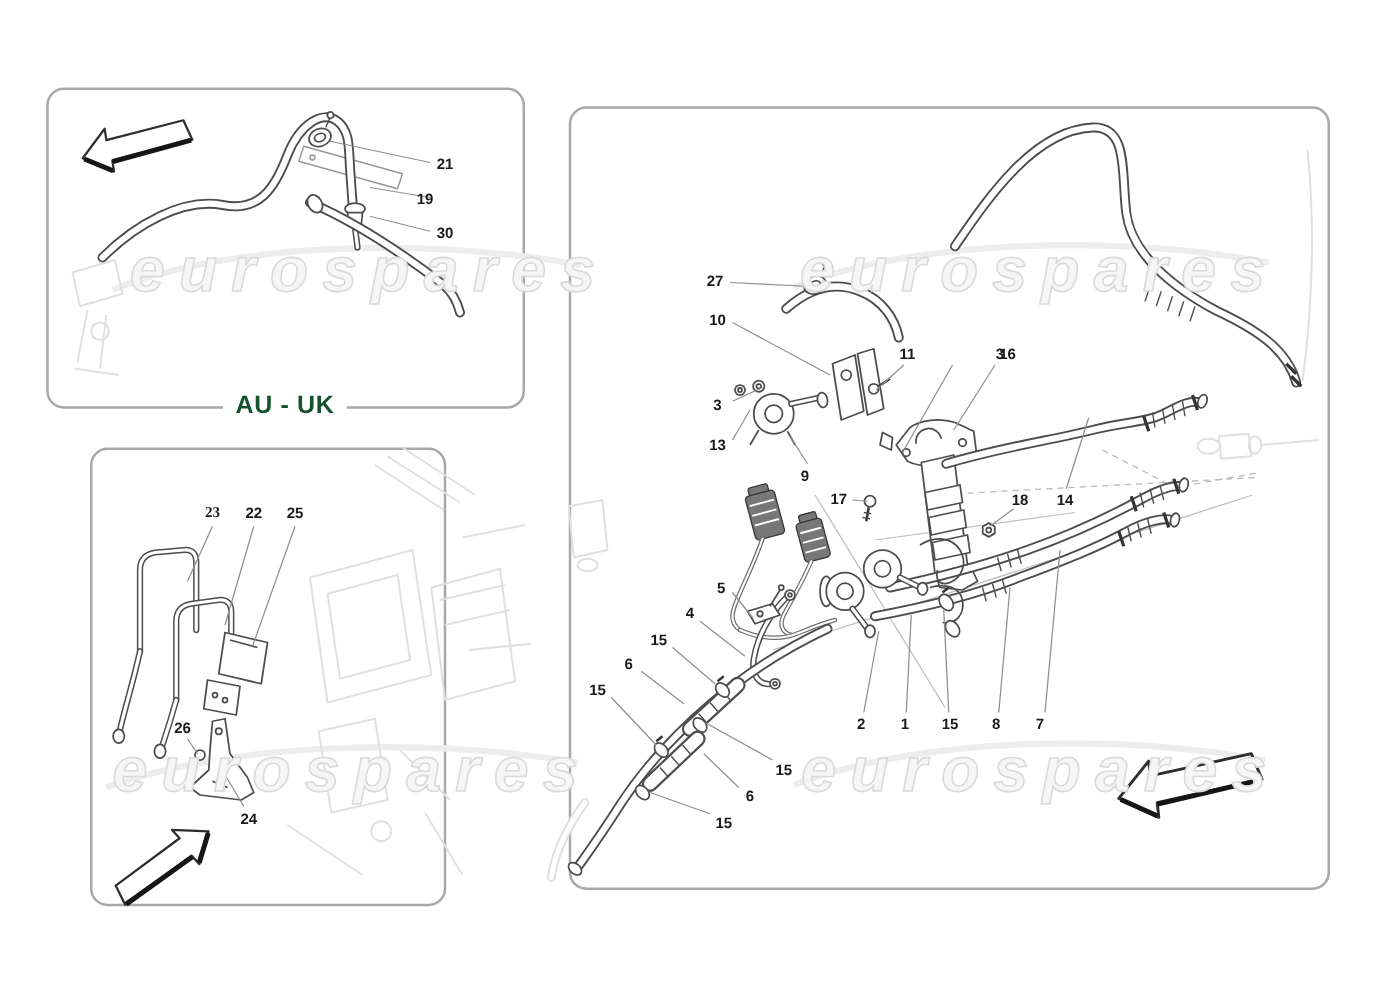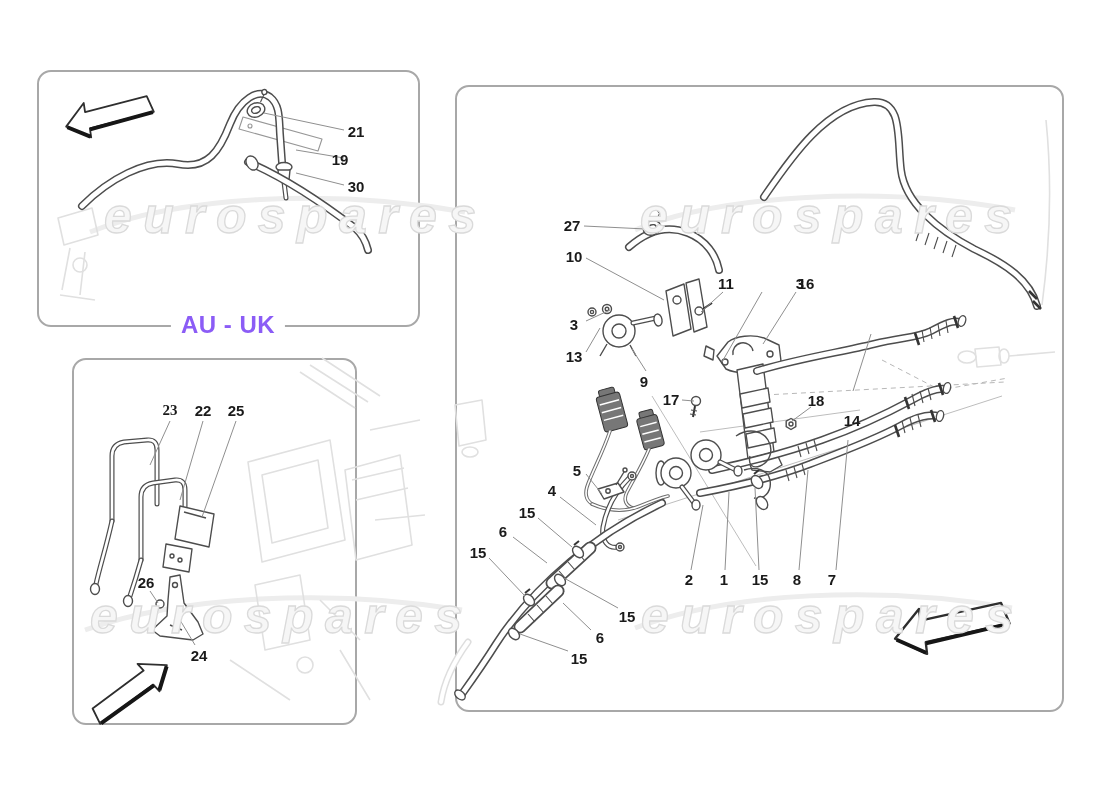--- a/index.html
+++ b/index.html
@@ -4,24 +4,24 @@
 <style>
   html,body{margin:0;padding:0;background:#fff;}
   #stage{position:relative;width:1100px;height:800px;background:#ffffff;overflow:hidden;
          font-family:"Liberation Sans",sans-serif;}
   .panel{position:absolute;border:2px solid #a8a8a8;border-radius:14px;background:transparent;}
   #panel-auuk{left:37px;top:70px;width:379px;height:253px;}
   #panel-heater{left:72px;top:358px;width:281px;height:363px;}
   #panel-main{left:455px;top:85px;width:605px;height:623px;}
   #art{position:absolute;left:0;top:0;z-index:2;}
   .co{position:absolute;z-index:4;transform:translate(-50%,-50%);
-      font-weight:bold;font-size:15px;color:#1a1a1a;white-space:nowrap;}
+      font-weight:bold;font-size:12px;color:#1a1a1a;white-space:nowrap;}
   #auuk-label{position:absolute;z-index:4;transform:translate(-50%,-50%);
-      background:#fff;padding:0 10px;font-weight:bold;font-size:24px;
-      letter-spacing:0.5px;color:#8b5cf6;}
+      background:#fff;padding:0 10px;font-weight:bold;font-size:20px;
+      letter-spacing:0.5px;color:#14532d;}
   
   .hO{stroke:#4d4d4d;stroke-width:8;fill:none;stroke-linecap:round;stroke-linejoin:round}
   .hI{stroke:#fff;stroke-width:5;fill:none;stroke-linecap:round;stroke-linejoin:round}
   .sO{stroke:#4d4d4d;stroke-width:13;fill:none;stroke-linecap:round}
   .sI{stroke:#fff;stroke-width:9.5;fill:none;stroke-linecap:round}
   .tO{stroke:#4d4d4d;stroke-width:5;fill:none;stroke-linecap:round;stroke-linejoin:round}
   .tI{stroke:#fff;stroke-width:2.6;fill:none;stroke-linecap:round;stroke-linejoin:round}
   .wO{stroke:#6e6e6e;stroke-width:3.6;fill:none;stroke-linecap:round}
   .wI{stroke:#fff;stroke-width:1.6;fill:none;stroke-linecap:round}
   .fO{stroke:#dedede;stroke-width:7;fill:none;stroke-linecap:round}
@@ -414,21 +414,21 @@
   <div class="co" style="left:572px;top:225px;">27</div>
   <div class="co" style="left:574px;top:256px;">10</div>
   <div class="co" style="left:574px;top:324px;">3</div>
   <div class="co" style="left:574px;top:356px;">13</div>
   <div class="co" style="left:644px;top:381px;">9</div>
   <div class="co" style="left:726px;top:283px;">11</div>
   <div class="co" style="left:766px;top:283px;margin-left:40px;">16</div>
   <div class="co" style="left:800px;top:283px;">3</div>
   <div class="co" style="left:671px;top:399px;">17</div>
   <div class="co" style="left:816px;top:400px;">18</div>
-  <div class="co" style="left:852px;top:420px;">14</div>
+  <div class="co" style="left:852px;top:400px;">14</div>
   <div class="co" style="left:577px;top:470px;">5</div>
   <div class="co" style="left:552px;top:490px;">4</div>
   <div class="co" style="left:527px;top:512px;">15</div>
   <div class="co" style="left:503px;top:531px;">6</div>
   <div class="co" style="left:478px;top:552px;">15</div>
   <div class="co" style="left:689px;top:579px;">2</div>
   <div class="co" style="left:724px;top:579px;">1</div>
   <div class="co" style="left:760px;top:579px;">15</div>
   <div class="co" style="left:797px;top:579px;">8</div>
   <div class="co" style="left:832px;top:579px;">7</div>

